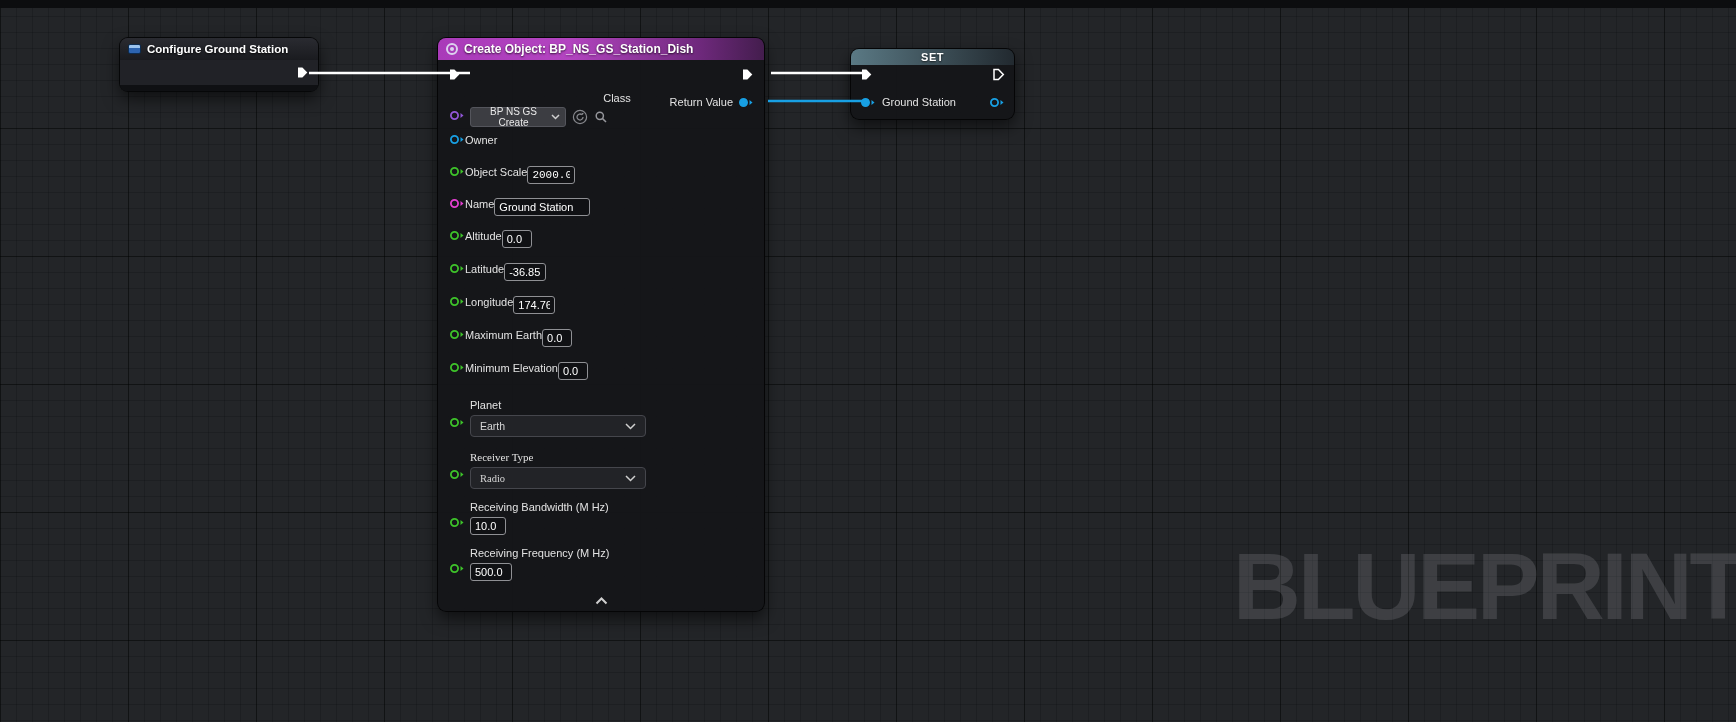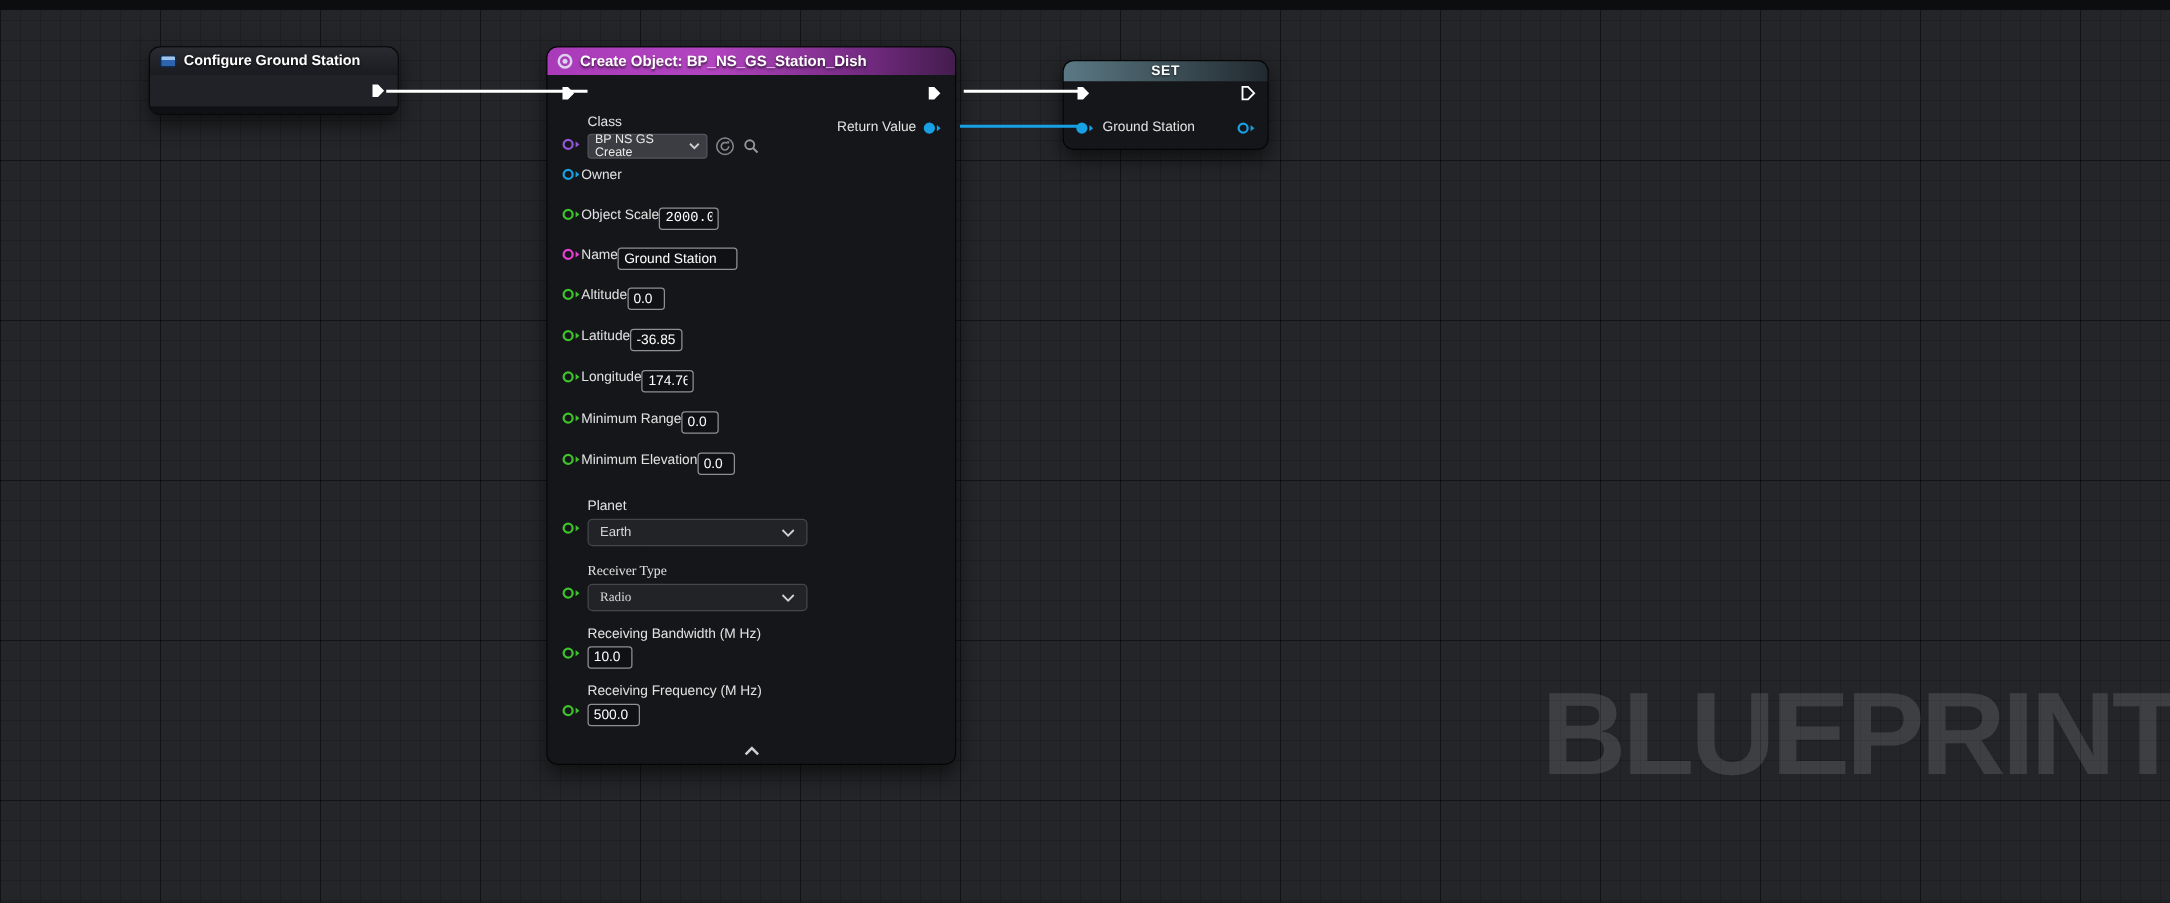--- a/index.html
+++ b/index.html
@@ -73,21 +73,21 @@
   .create-header{height:22px;display:flex;align-items:center;gap:6px;padding:0 8px;border-radius:8px 8px 0 0;
     background:linear-gradient(90deg,#a93ab9 0%,#b344c0 40%,rgba(141,47,158,.75) 80%,rgba(105,35,120,.55) 100%);
     font-size:12px;font-weight:bold;color:#fff;text-shadow:0 1px 2px rgba(0,0,0,.7);}
   .create-icon{width:12px;height:12px;border-radius:50%;border:2px solid #dcd2ee;flex:none;position:relative;}
   .create-icon::after{content:"";position:absolute;left:2px;top:2px;width:4px;height:4px;border-radius:50%;background:#dcd2ee;}
   .exec-row{height:28px;display:flex;align-items:center;justify-content:space-between;padding:0 10px;}
   .crow{height:32px;display:flex;align-items:flex-start;gap:0;padding-left:11px;}
   .crow.h33{height:33px;}
   .class-block{position:relative;height:46px;padding:4px 0 0 11px;}
   .class-block > .pin{position:absolute;left:11px;top:22px;}
-  .class-stack{margin-left:21px;display:flex;flex-direction:column;gap:3px;}
+  .class-stack{margin-left:21px;display:flex;flex-direction:column;gap:3px;text-align:center;}
   .class-inline{display:flex;align-items:center;gap:6px;}
   .return-block{position:absolute;right:10px;top:7px;display:flex;align-items:center;gap:5px;height:14px;}
   .stackrow{position:relative;padding-left:11px;}
   .stackrow > .pin{position:absolute;left:11px;top:18px;}
   .stackrow.tight > .pin{top:16px;}
   .stackcontent{margin-left:21px;display:flex;flex-direction:column;gap:4px;}
   .mt4{margin-top:4px;} .mt14{margin-top:14px;font-family:Liberation Serif, serif;} .mt12{margin-top:12px;}
   .collapse-btn{position:absolute;left:0;right:0;bottom:3px;height:14px;display:flex;align-items:center;justify-content:center;cursor:pointer;}
   .ghost-icon{display:inline-flex;align-items:center;cursor:pointer;}
   
@@ -234,21 +234,21 @@
         </svg>
       <span class="plabel">Longitude</span>
       <input class="pininput w40" value="174.76" style="">
     </div>
 
     <div class="crow h33">
       <svg class="pin float" width="16" height="11" viewBox="0 0 16 11">
           <circle class="ring" cx="5.5" cy="5.5" r="3.6"></circle>
           <path class="arr" d="M11.5 3 14.5 5.5 11.5 8Z"></path>
         </svg>
-      <span class="plabel">Minimum Range</span>
+      <span class="plabel">Maximum Earth</span>
       <input class="pininput w28" value="0.0" style="">
     </div>
 
     <div class="crow h33">
       <svg class="pin float" width="16" height="11" viewBox="0 0 16 11">
           <circle class="ring" cx="5.5" cy="5.5" r="3.6"></circle>
           <path class="arr" d="M11.5 3 14.5 5.5 11.5 8Z"></path>
         </svg>
       <span class="plabel">Minimum Elevation</span>
       <input class="pininput w28" value="0.0" style="">

